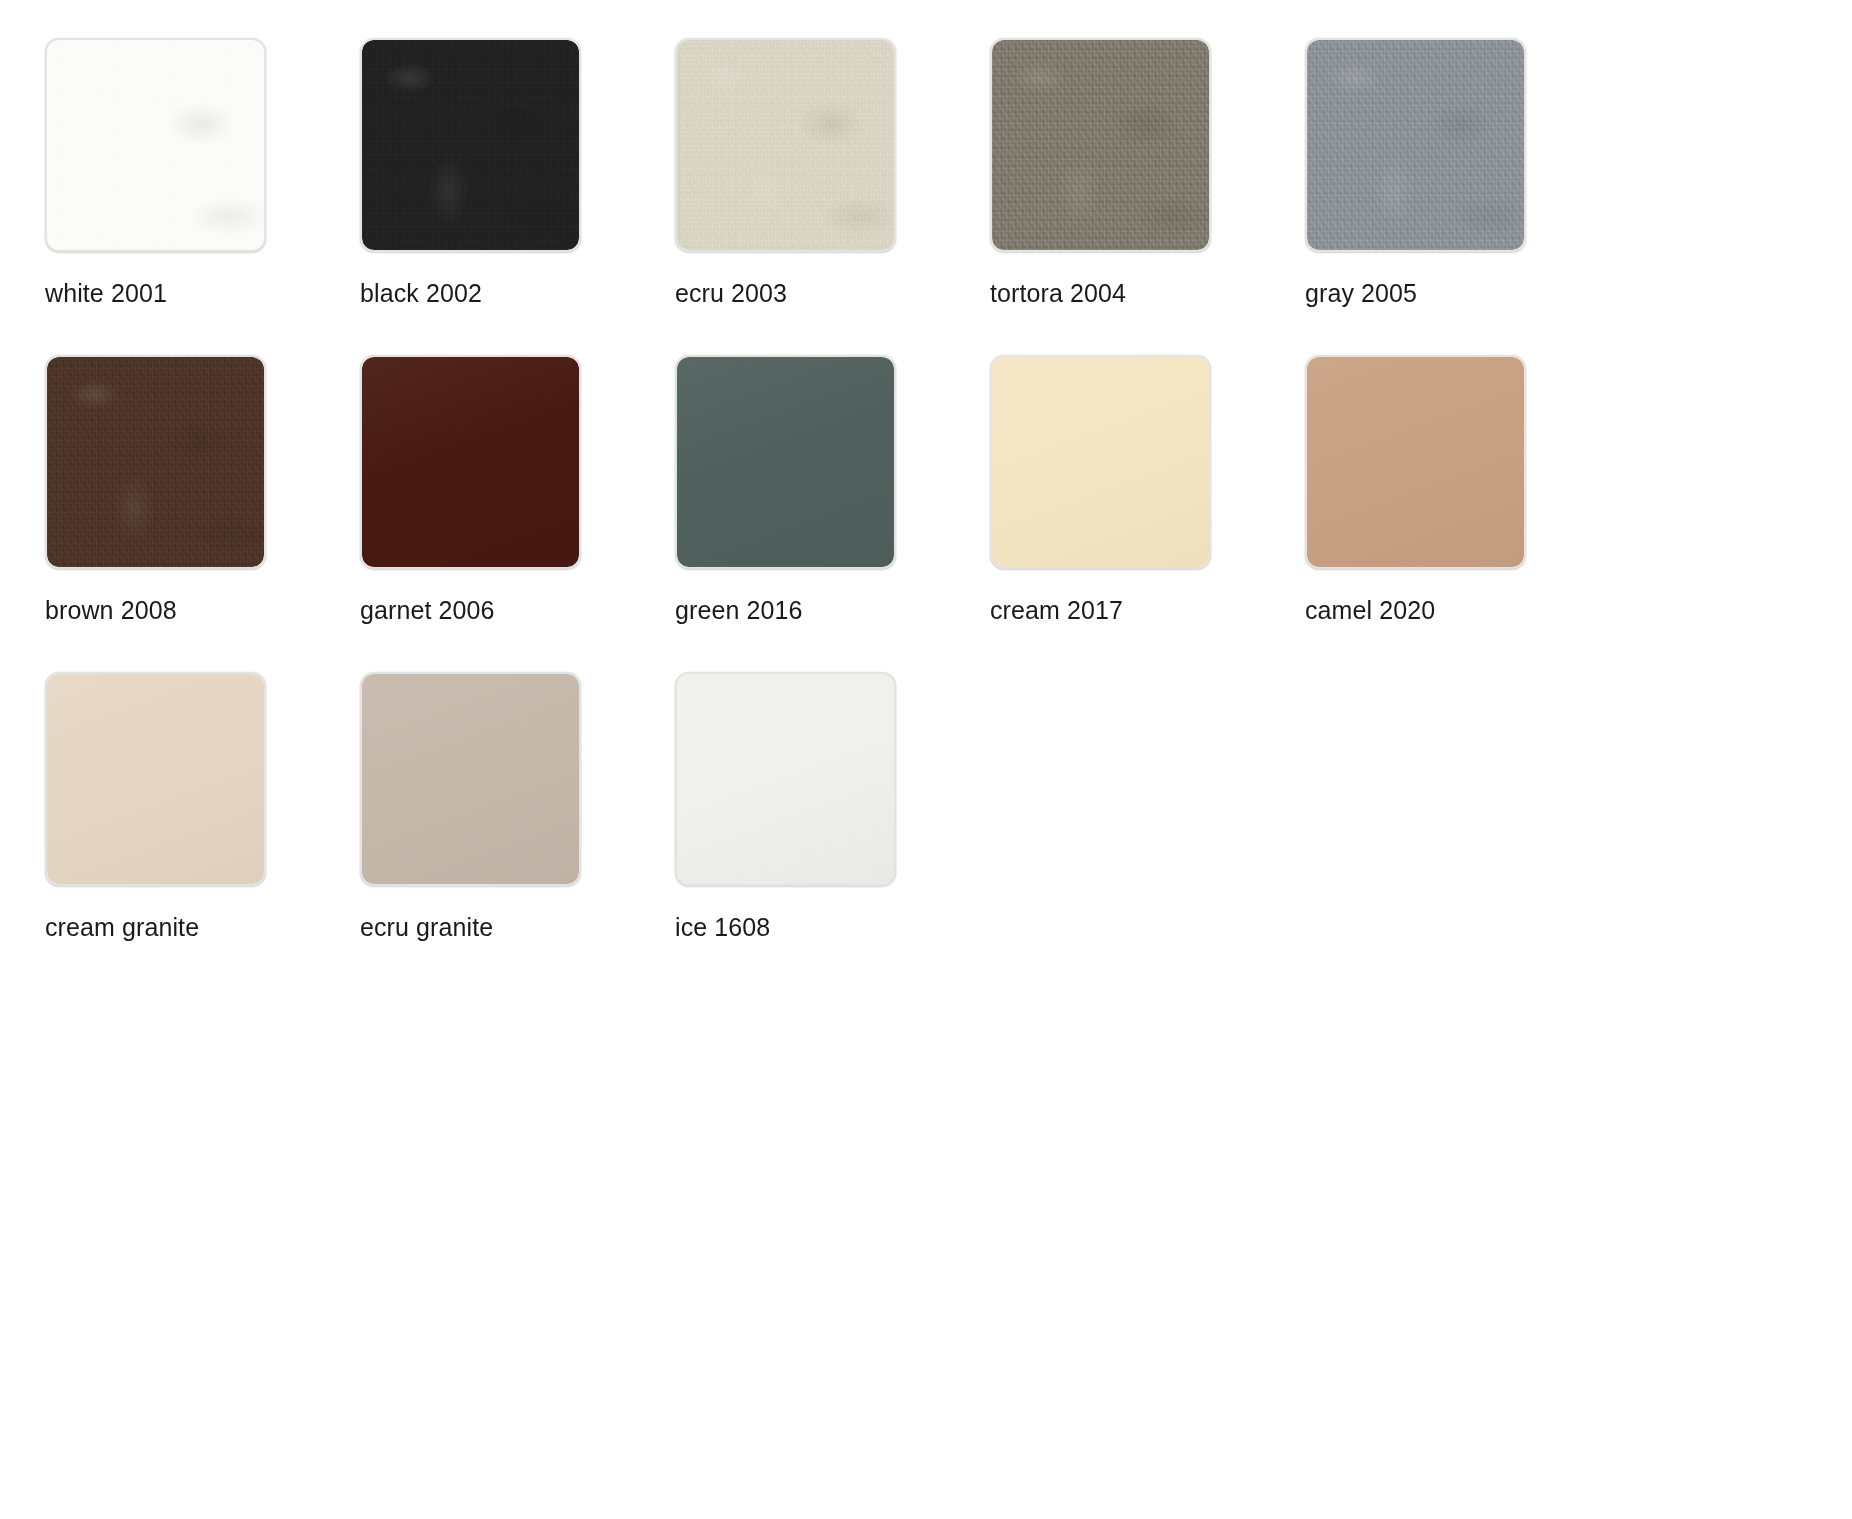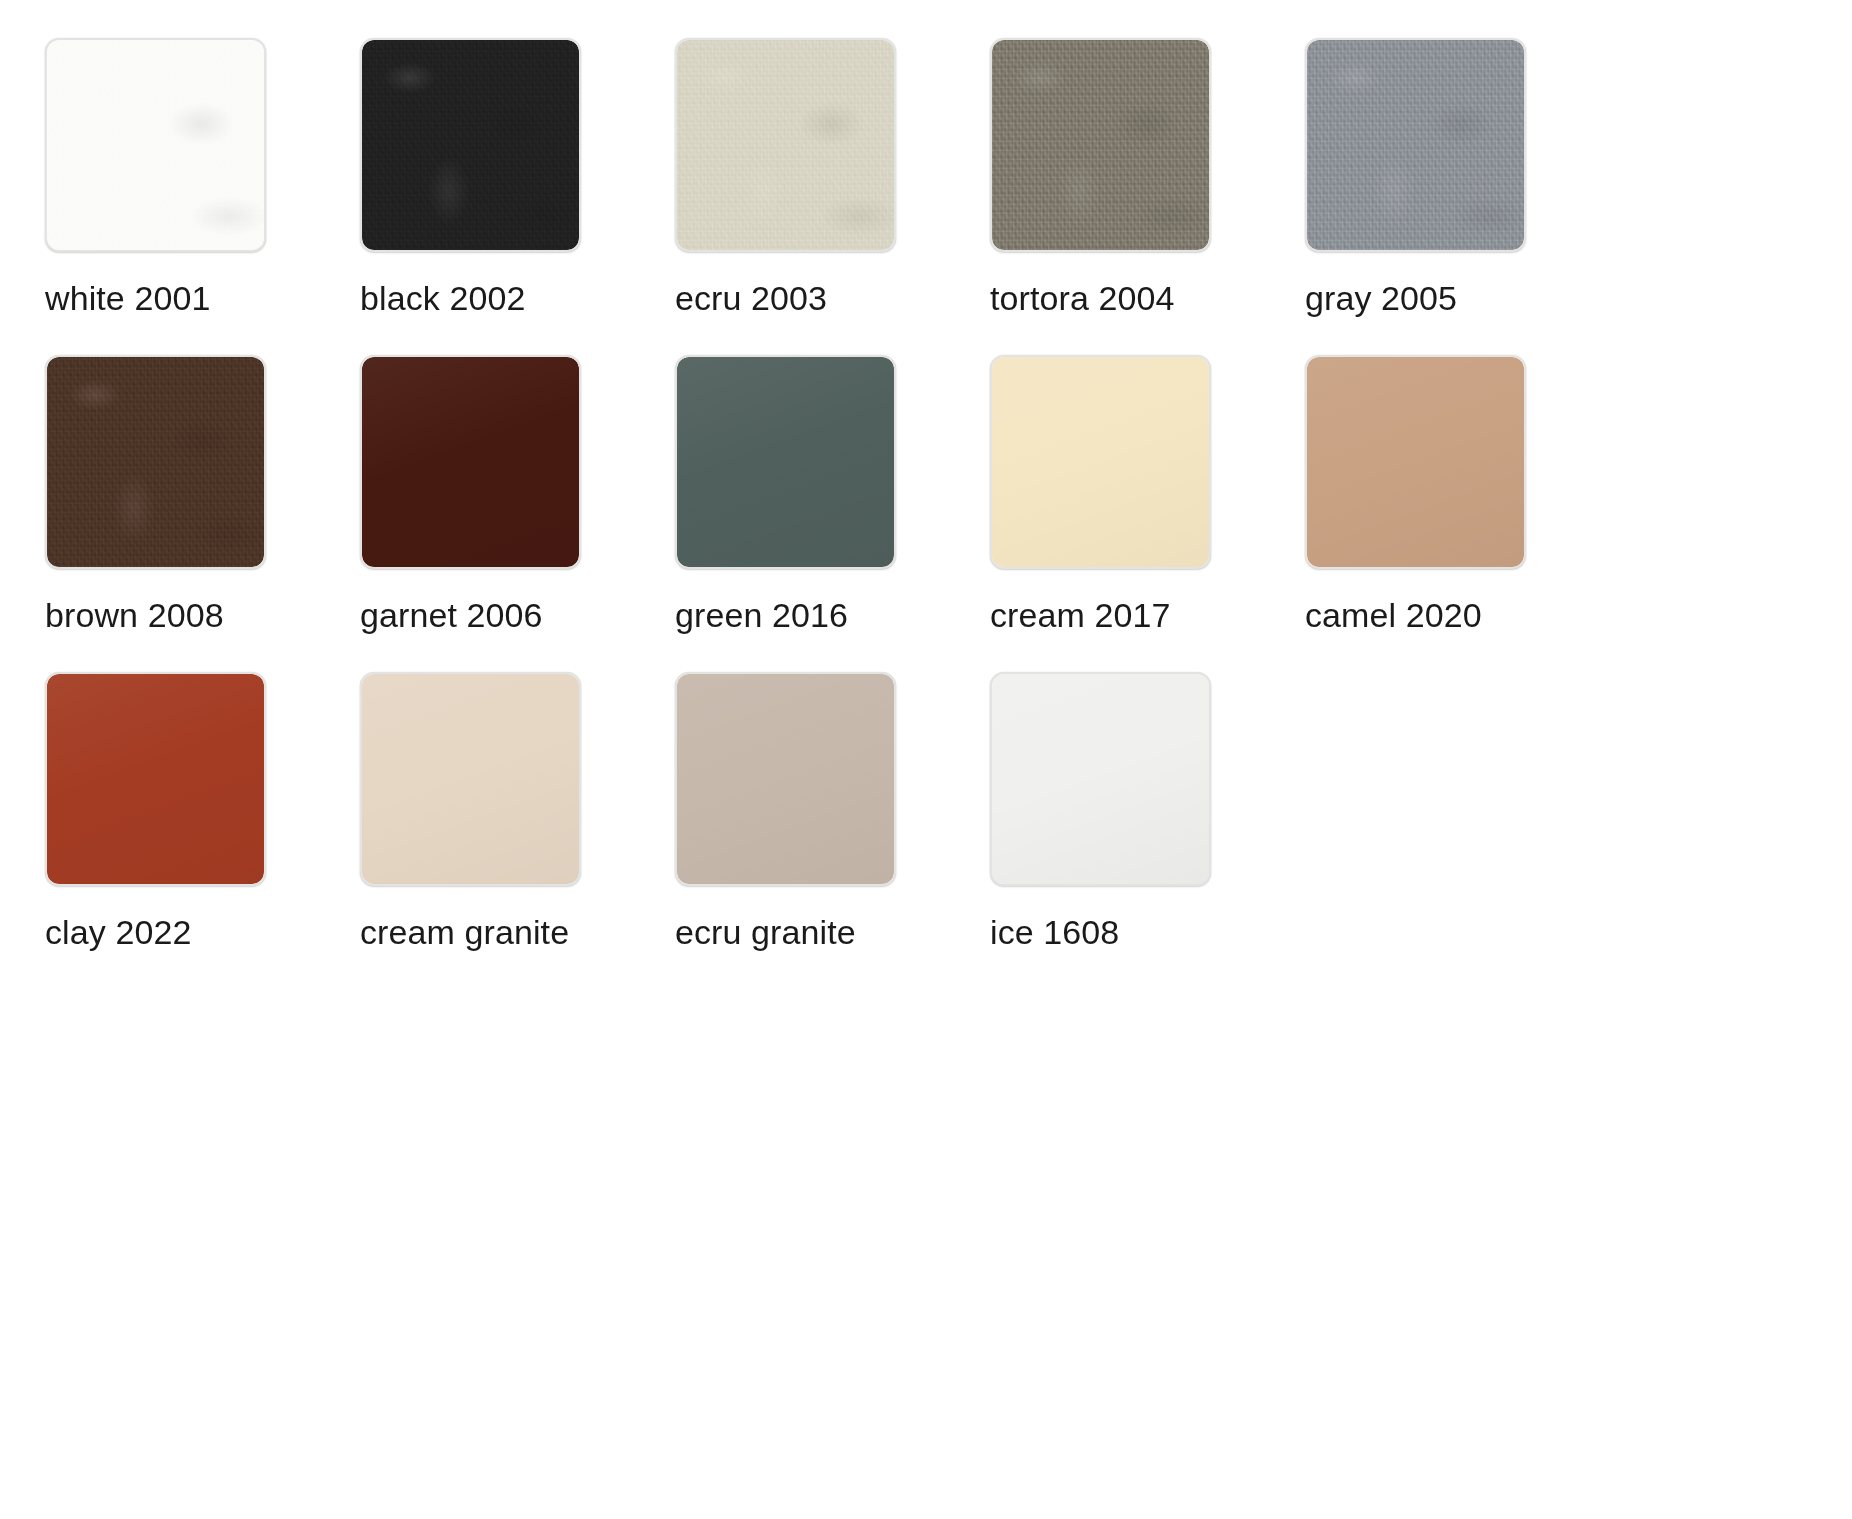--- a/index.html
+++ b/index.html
@@ -91,21 +91,21 @@
   .swatch-chip.smooth::before {
     content: "";
     position: absolute;
     inset: 0;
     background: linear-gradient(160deg, rgba(255,255,255,0.055) 0%, rgba(255,255,255,0) 45%, rgba(0,0,0,0.03) 100%);
     pointer-events: none;
   }
 
   .swatch-label {
     margin-top: 28px;
-    font-size: 34px;
+    font-size: 25px;
     line-height: 1.1;
     color: #1a1a1a;
     letter-spacing: 0.1px;
     white-space: nowrap;
   }
 </style>
 </head>
 <body style="background: rgb(255, 255, 255);">
 
 <div id="palette-grid">
@@ -143,24 +143,20 @@
     </div>
     <div class="swatch-cell">
       <div class="swatch-chip smooth" style="background-color: rgb(245, 230, 195);"></div>
       <div class="swatch-label">cream 2017</div>
     </div>
     <div class="swatch-cell">
       <div class="swatch-chip smooth" style="background-color: rgb(201, 161, 131);"></div>
       <div class="swatch-label">camel 2020</div>
     </div>
     <div class="swatch-cell">
-      <div class="swatch-chip smooth" style="background-color: rgb(164, 60, 35);"></div>
-      <div class="swatch-label">clay 2022</div>
-    </div>
-    <div class="swatch-cell">
       <div class="swatch-chip smooth" style="background-color: rgb(230, 214, 196);"></div>
       <div class="swatch-label">cream granite</div>
     </div>
     <div class="swatch-cell">
       <div class="swatch-chip smooth" style="background-color: rgb(198, 184, 171);"></div>
       <div class="swatch-label">ecru granite</div>
     </div>
     <div class="swatch-cell">
       <div class="swatch-chip smooth" style="background-color: rgb(240, 240, 239);"></div>
       <div class="swatch-label">ice 1608</div>

